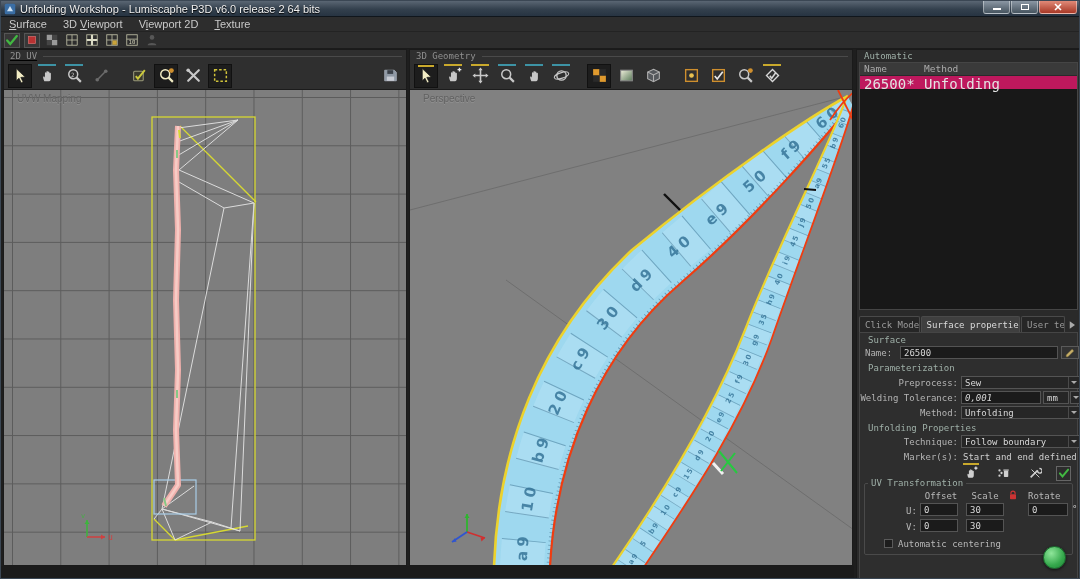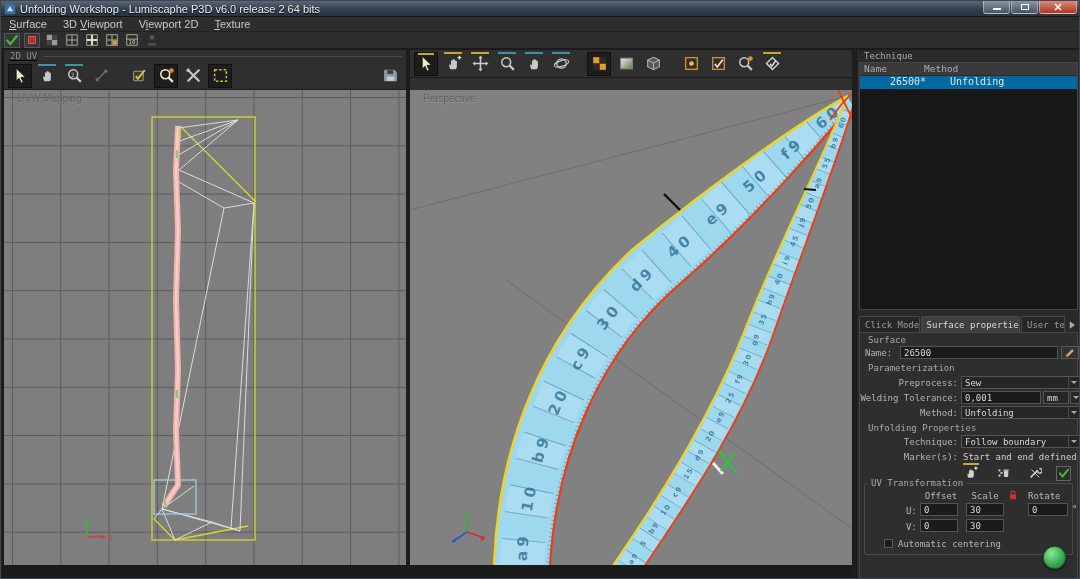--- a/index.html
+++ b/index.html
@@ -53,21 +53,21 @@
     background-image:linear-gradient(#5c5c5c 1px,transparent 1px),linear-gradient(90deg,#5c5c5c 1px,transparent 1px);
     background-size:48.3px 48.3px;background-position:8px 7px;}
   
   .panel-3d{left:408px;width:444px;height:517px;}
   .panel-3d .viewport{background:#818181;}
   
   .panel-right{position:absolute;left:855px;top:48px;width:225px;height:531px;background:#2a2a2a;border:1px solid #1a1a1a;}
   .rp-label{position:absolute;font-size:9px;color:#9fb0a8;}
   .surf-list{position:absolute;left:2px;top:12px;right:2px;height:248px;border:1px solid #454545;background:#181818;}
   .surf-hrow{display:flex;height:13px;background:#3a3a3a;color:#ababab;font-size:9.5px;border-bottom:1px solid #2a2a2a;}
-  .surf-row{display:flex;height:13px;background:#0369a1;color:#e3e3e3;font-size:10px;padding-left:26px;}
+  .surf-row{display:flex;height:13px;background:#be185d;color:#e3e3e3;font-size:14px;}
   .cell-name{width:62px;padding-left:4px;}
   .cell-method{flex:1;padding-left:2px;}
   .tabs{position:absolute;left:2px;top:265px;right:2px;height:17px;display:flex;align-items:flex-end;gap:1px;}
   .tab{height:16px;line-height:16px;padding:0 5px;font-size:9px;color:#9a9a9a;background:#262626;
     border:1px solid #4a4a4a;border-bottom:none;border-radius:2px 2px 0 0;white-space:nowrap;overflow:hidden;}
   .tab.active{background:#3f3f3f;color:#dcdcdc;}
   .tab.cut{max-width:44px;}
   .tab-arrow{width:12px;height:14px;display:flex;align-items:center;justify-content:center;}
   .props{position:absolute;left:2px;top:282px;right:2px;bottom:0;border:1px solid #454545;background:#2e2e2e;font-size:9px;color:#b8b8b8;}
   .phead{position:absolute;left:8px;font-size:9px;color:#9fb0a8;}
@@ -388,20 +388,21 @@
           <path d="M101,447 l-4,-2.5 v5 Z" fill="#d04040"></path>
           <text x="104" y="450" font-size="8" fill="#d04040">u</text>
           <text x="77" y="428" font-size="7" fill="#3db53d" opacity="0.85">v</text>
         </g>
       </svg>
       <span class="vplabel">UVW Mapping</span>
     </div>
   </div>
 
   <div class="panel panel-3d">
+    <div class="ptitle">3D Geometry</div>
     <div class="ptb">
       <div class="tbtn act ol-yellow">
           <svg class="ic">
             <use href="#s-cursor"></use>
           </svg>
         </div>
       <div class="tbtn ol-yellow">
           <svg class="ic">
             <use href="#s-hand-plus"></use>
           </svg>
@@ -534,21 +535,21 @@
           <path d="M42,452 l4.5,-0.2 l-1.5,-3.8 Z" fill="#2f55d0"></path>
         </g>
       </svg>
       <span class="vplabel">Perspective</span>
     </div>
   </div>
 
   <div class="bottom-strip"></div>
 
   <div class="panel-right">
-    <span class="rp-label" style="left:7px;top:1px;">Technique</span>
+    <span class="rp-label" style="left:7px;top:1px;">Automatic</span>
     <div class="surf-list">
       <div class="surf-hrow">
         <span class="cell-name">Name</span>
         <span class="cell-method">Method</span>
       </div>
       <div class="surf-row">
         <span class="cell-name">26500*</span>
         <span class="cell-method">Unfolding</span>
       </div>
     </div>
@@ -574,21 +575,21 @@
           </svg>
         </div>
 
       <span class="phead" style="top:30px;">Parameterization</span>
       <span class="pl" style="top:45px;">Preprocess:</span>
       <div class="sel" style="left:101px;top:43px;width:119px;">
         <span class="txt">Sew</span>
           <span class="dd"></span>
       </div>
       <span class="pl" style="top:60px;">Welding Tolerance:</span>
-      <input class="tin" style="left: 101px; top: 58px; width: 80px;" value="0,001">
+      <input class="tin" style="left: 101px; top: 58px; width: 80px; font-style: italic;" value="0,001">
       <div class="sel" style="left:183px;top:58px;width:26px;">
           <span class="txt">mm</span>
         </div>
       <div class="sel" style="left:210px;top:58px;width:11px;">
           <span class="dd" style="border-left:none;"></span>
         </div>
       <span class="pl" style="top:75px;">Method:</span>
       <div class="sel" style="left:101px;top:73px;width:119px;">
         <span class="txt">Unfolding</span>
           <span class="dd"></span>

